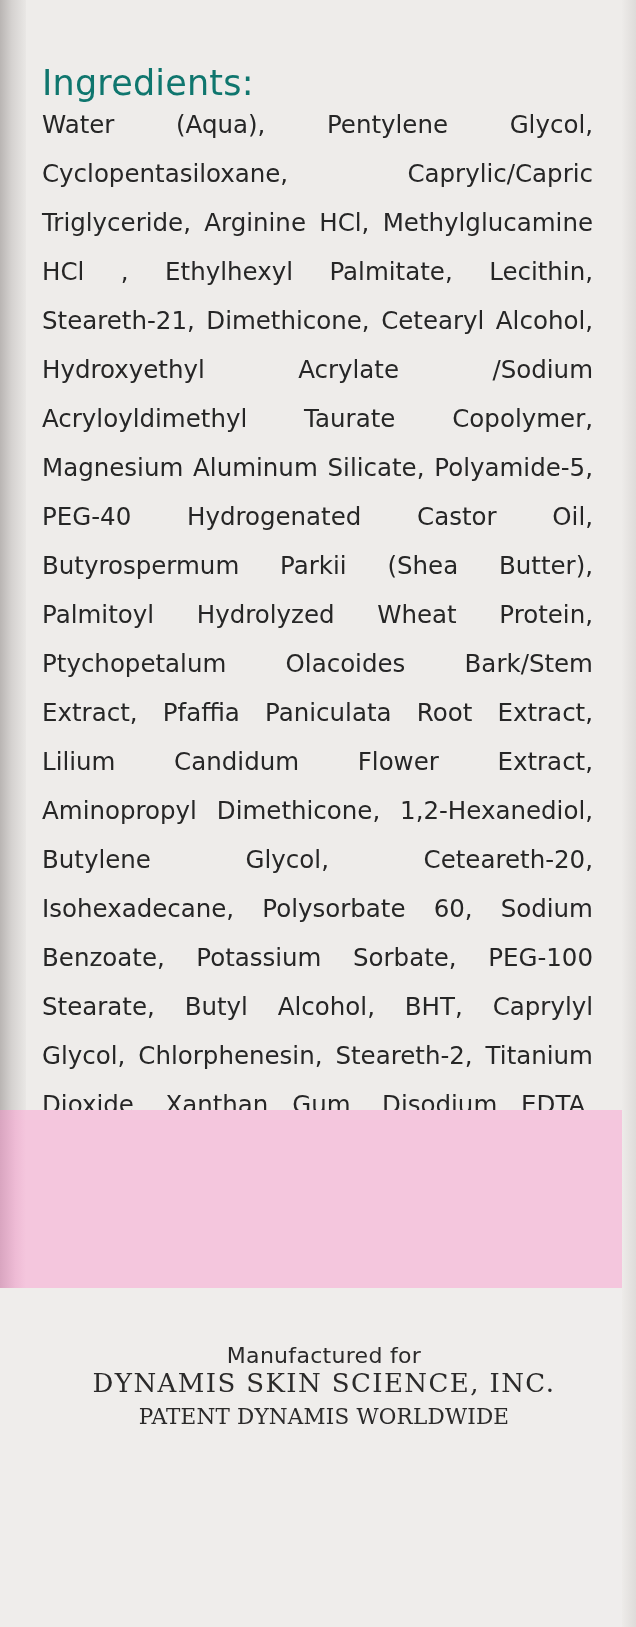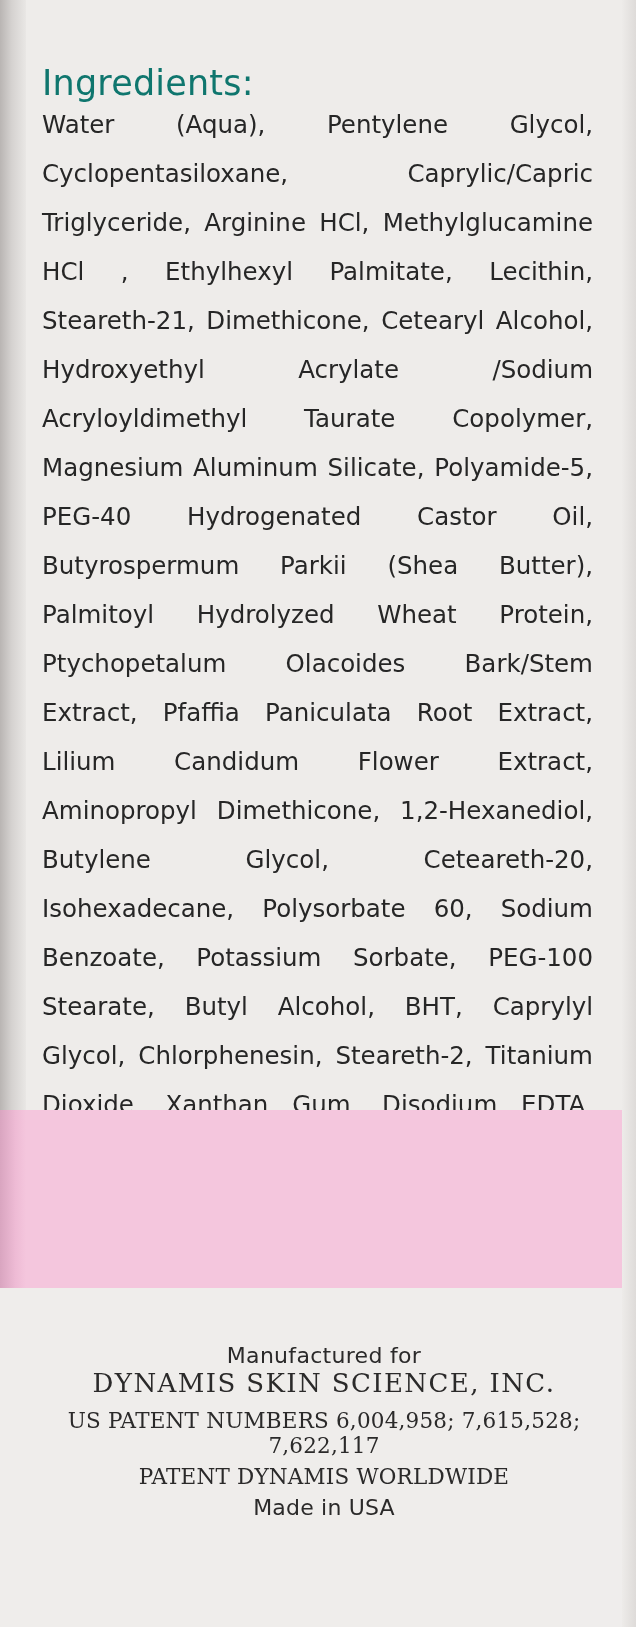--- a/index.html
+++ b/index.html
@@ -158,20 +158,18 @@
 
   <div class="pink-band">
     <div class="band-shade-left"></div>
     <div class="band-shade-right"></div>
   </div>
 
   <div class="panel-footer">
     <div class="footer-inner">
       <span class="foot-line manufactured-for">Manufactured for</span>
       <span class="foot-line company">DYNAMIS SKIN SCIENCE, INC.</span>
-      <span class="foot-line patent-numbers">US PATENT NUMBERS 6,004,958; 7,615,528; 7,622,117</span>
       <span class="foot-line patent-pending">PATENT DYNAMIS WORLDWIDE</span>
-      <span class="foot-line made-in">Made in USA</span>
     </div>
   </div>
 
   <div class="edge-right"></div>
 </div>
 
 </body></html>

